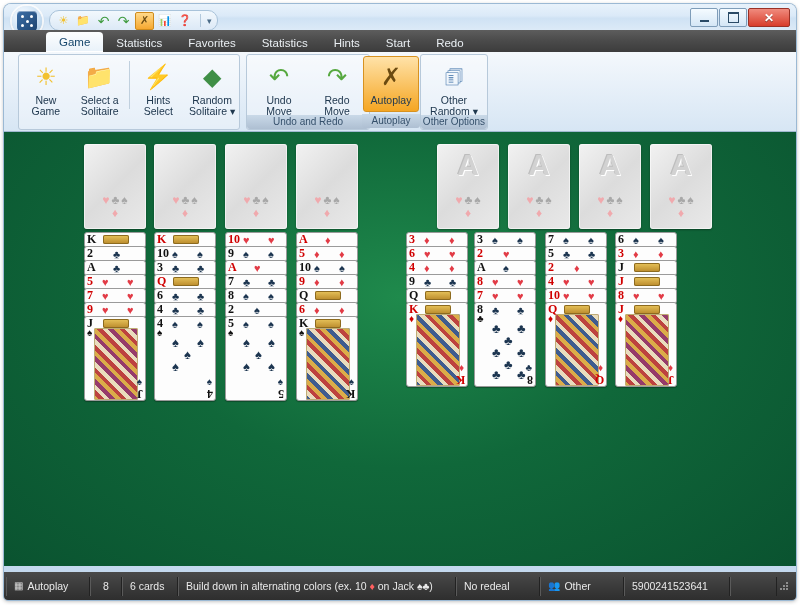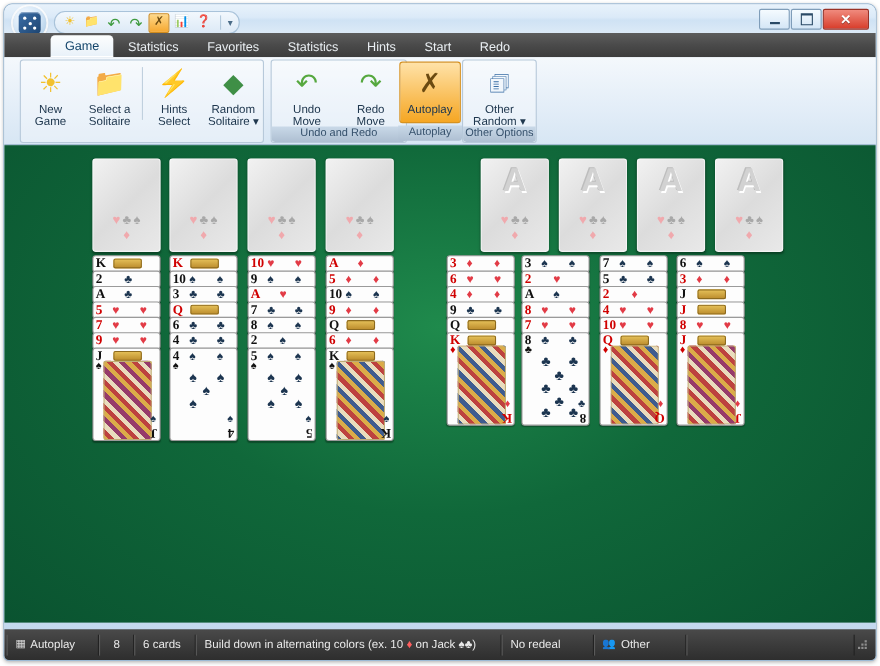--- a/index.html
+++ b/index.html
@@ -786,20 +786,23 @@
     <div class="scell" style="width:278px">
       <span id="rule-html"><span>B</span><span>u</span><span>i</span><span>l</span><span>d</span><span> </span><span>d</span><span>o</span><span>w</span><span>n</span><span> </span><span>i</span><span>n</span><span> </span><span>a</span><span>l</span><span>t</span><span>e</span><span>r</span><span>n</span><span>a</span><span>t</span><span>i</span><span>n</span><span>g</span><span> </span><span>c</span><span>o</span><span>l</span><span>o</span><span>r</span><span>s</span><span> </span><span>(</span><span>e</span><span>x</span><span>.</span><span> </span><span>1</span><span>0</span><span> </span><span class="sym-red">♦</span><span> </span><span>o</span><span>n</span><span> </span><span>J</span><span>a</span><span>c</span><span>k</span><span> </span><span>♠</span><span>♣</span><span>)</span></span>
     </div>
     <div class="scell" style="width:84px">
       <span>No redeal</span>
     </div>
     <div class="scell" style="width:84px">
       <span class="sicon user-ic">👥</span>
       <span>Other</span>
     </div>
+    <div class="scell" style="width:106px">
+      <span>5900241523641</span>
+    </div>
     <div class="scell" style="flex:1"></div>
     <div class="grip">
       <i style="left:9px;top:3px"></i>
         <i style="left:6px;top:6px"></i>
         <i style="left:9px;top:6px"></i>
       <i style="left:3px;top:9px"></i>
         <i style="left:6px;top:9px"></i>
         <i style="left:9px;top:9px"></i>
     </div>
   </div>

